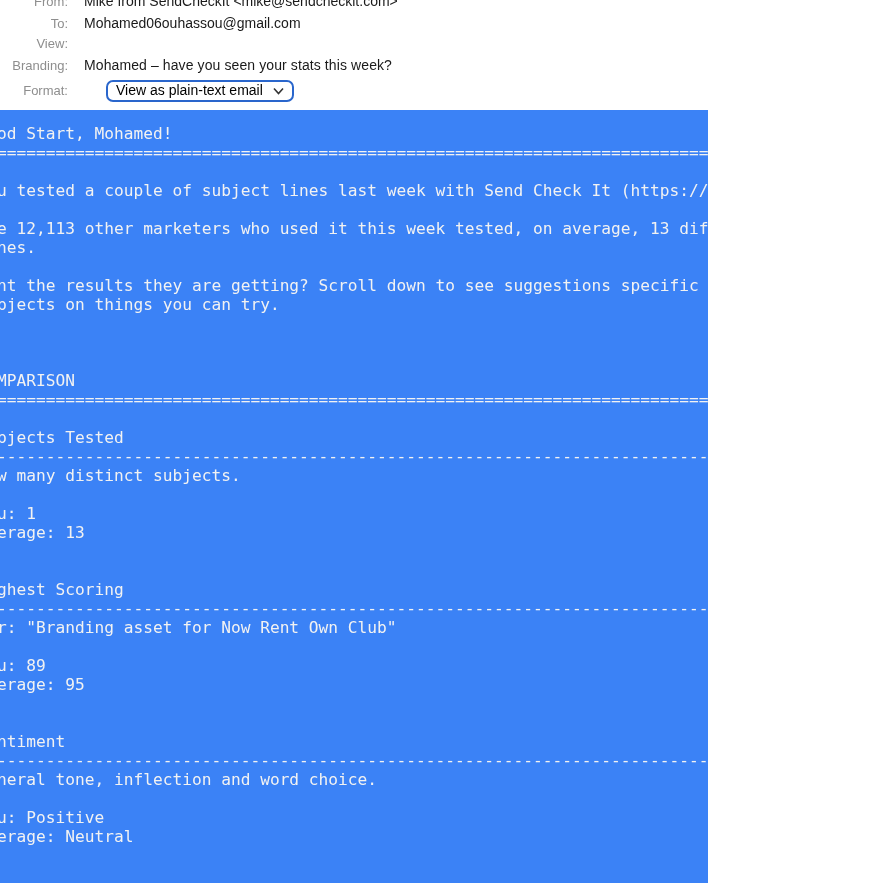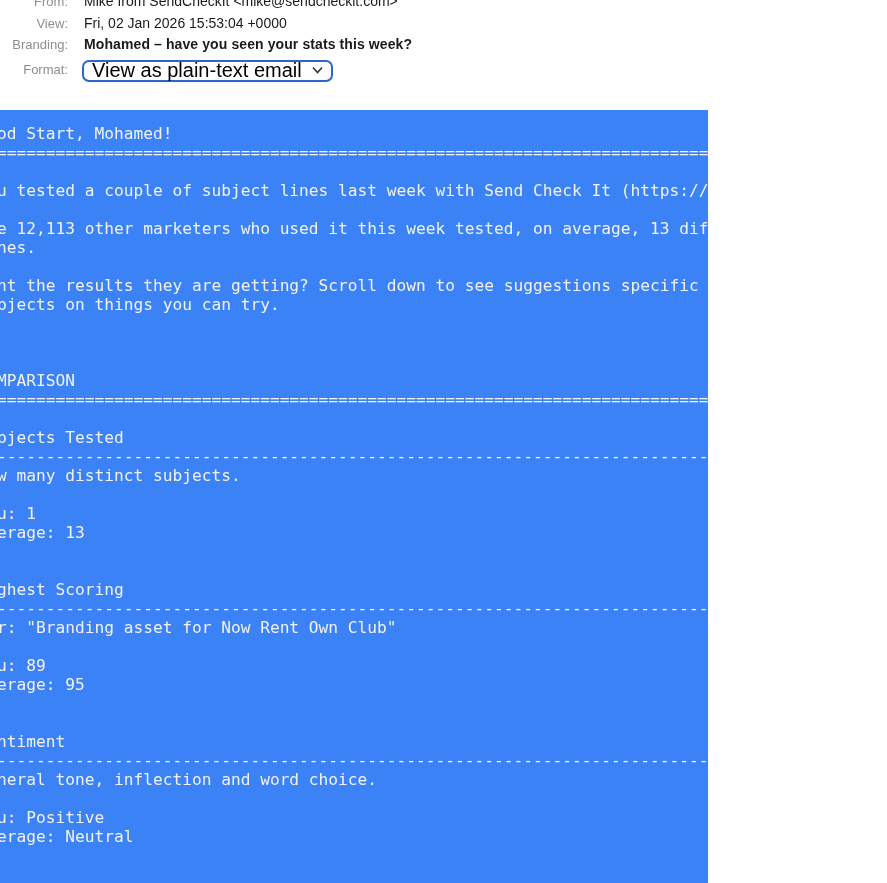--- a/index.html
+++ b/index.html
@@ -29,34 +29,34 @@
     width: 68px;
     text-align: right;
     color: #8e8e8e;
     font-size: 13px;
   }
   .hvalue {
     margin-left: 16px;
     color: #1a1a1a;
     font-size: 14px;
   }
-  .hrow.subject .hvalue { font-weight: 700; letter-spacing: 0.1px; }
+  .hrow.subject .hvalue { font-weight: 400; letter-spacing: 0.1px; }
 
-  .hrow.format { margin-top: 4px; align-items: center; }
+  .hrow.format { margin-top: 4px; align-items: center; gap: 24px; }
   .format-select {
     display: inline-flex;
     align-items: center;
     margin-left: 14px;
     height: 22px;
     padding: 0 8px 1px 8px;
     border: 2px solid #2a66cc;
     border-radius: 7px;
     background: #ffffff;
     color: #000000;
-    font-size: 20px;
+    font-size: 14px;
     cursor: default;
   }
   .format-select .chev {
     margin-left: 10px;
     display: inline-flex;
     align-items: center;
   }
 
   
   .email-body {
@@ -80,24 +80,27 @@
 </head>
 <body>
 
 <div class="email-headers">
 
   <div class="hrow">
     <span class="hlabel">From:</span>
     <span class="hvalue">Mike from SendCheckIt &lt;mike@sendcheckit.com&gt;</span>
   </div>
 
+  <div class="hrow">
+    <span class="hlabel">To:</span>
+    <span class="hvalue">Mohamed06ouhassou@gmail.com</span>
+  </div>
 
   <div class="hrow">
     <span class="hlabel">View:</span>
-    <span class="hvalue">Fri, 02 Jan 2026 15:53:04 +0000</span>
   </div>
 
   <div class="hrow subject">
     <span class="hlabel">Branding:</span>
     <span class="hvalue">Mohamed – have you seen your stats this week?</span>
   </div>
 
   <div class="hrow format">
     <span class="hlabel">Format:</span>
     <div class="format-select">

